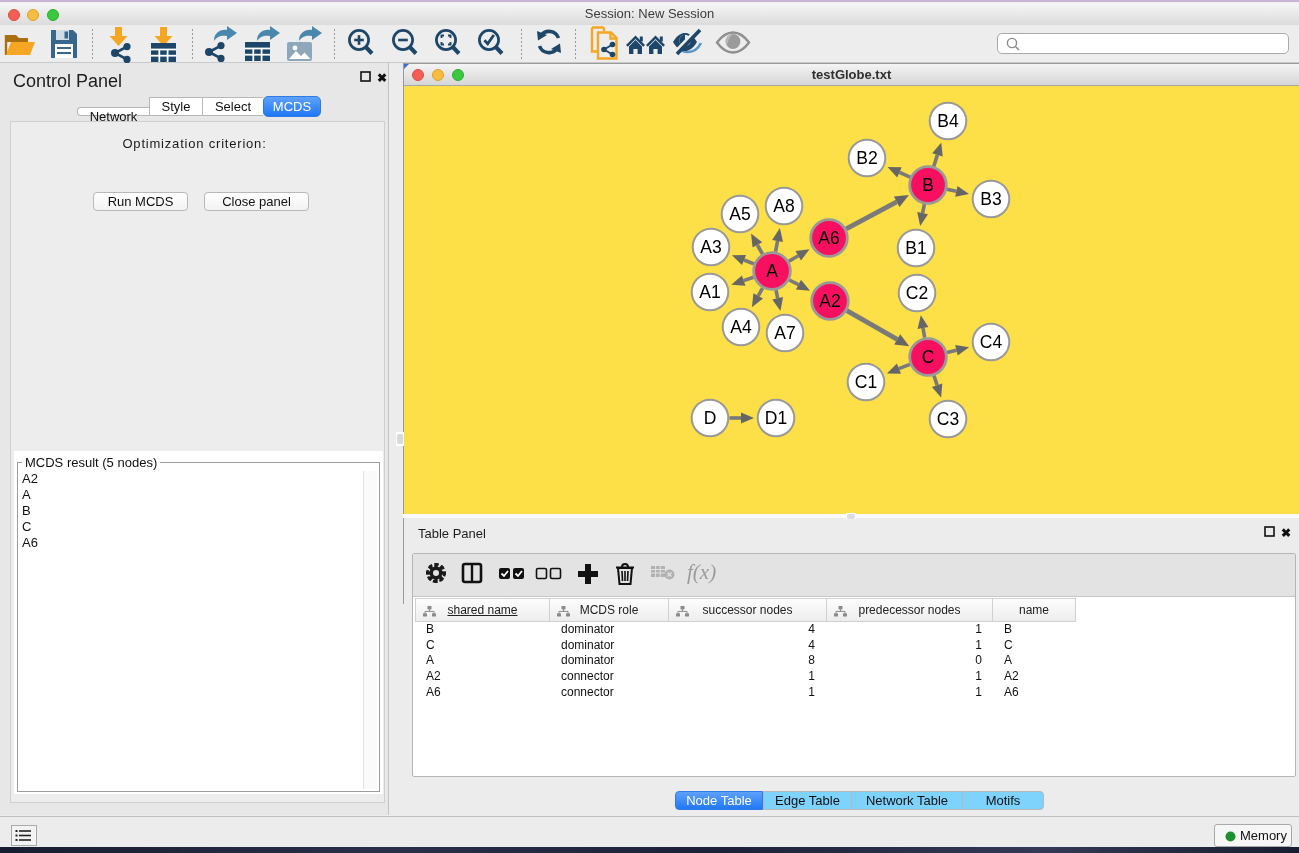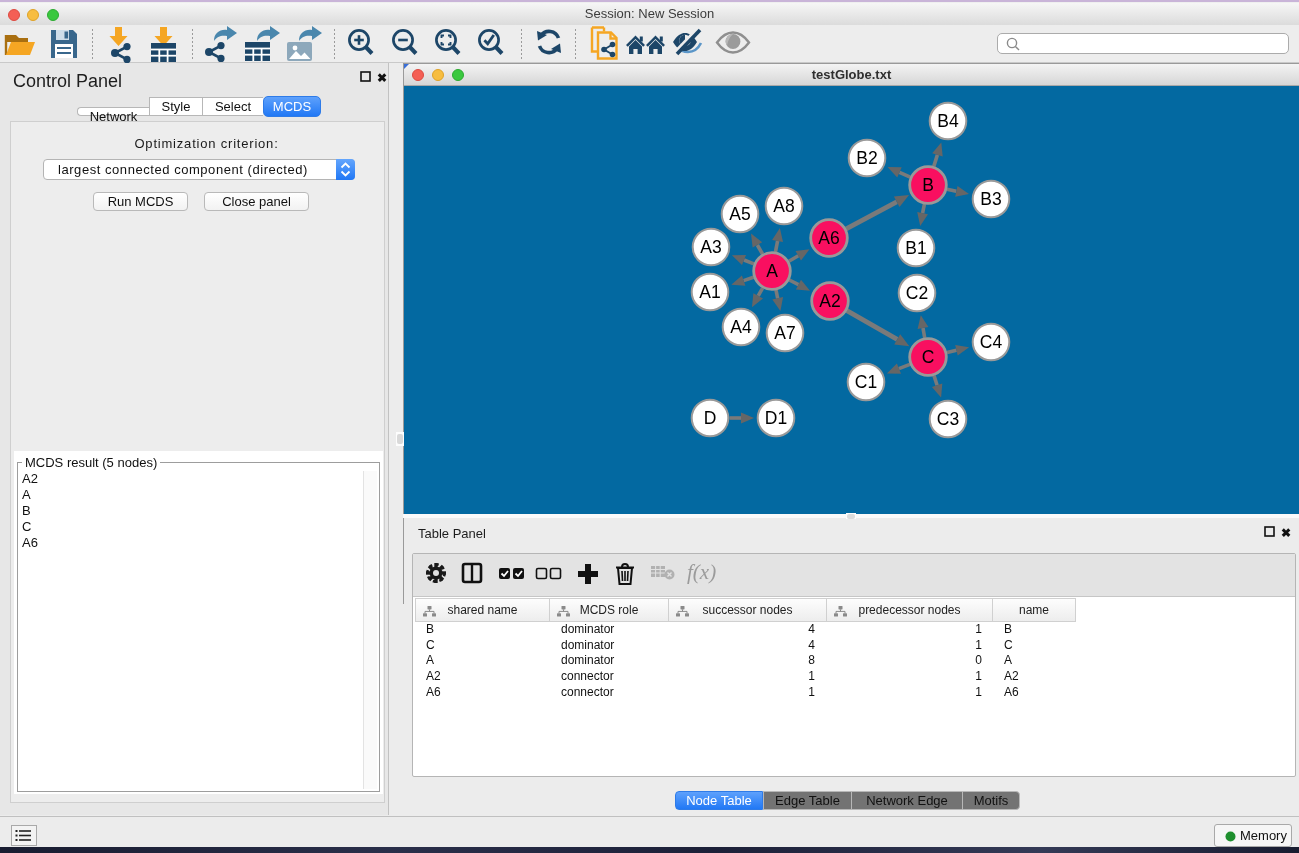--- a/index.html
+++ b/index.html
@@ -24,51 +24,51 @@
 #cpanel { left:0; top:63px; width:389px; height:752px; background:#e7e7e7; border-right:1px solid #c2c2c2;}
 #cpanel-title { position:absolute; left:13px; top:8px; font-size:18px; color:#1d1d1d; }
 .winbtns { position:absolute; top:9px; font-size:12px; color:#111; }
 #tabs { position:absolute; left:77px; top:34px; height:19px; display:flex; font-size:13px; }
 #tabs .tab { background:#fff; border:1px solid #b7b7b7; border-right:none;
   line-height:17px; color:#111; text-align:center; }
 #tabs .tab:first-child { border-radius:4px 0 0 4px;margin-top:10px; }
 #tabs .tab.sel { background:linear-gradient(#5ea1fc,#2178f5); color:#fff; border:1px solid #2e7be8;
   border-radius:5px; position:relative; top:-1px; height:21px; line-height:20px; }
 #cp-inner { position:absolute; left:10px; top:58px; width:375px; height:682px; border:1px solid #cfcfcf; background:#ededed;}
-#optlabel { position:absolute; left:12px; top:73px; width:389px; text-align:center; font-size:13px; color:#1b1b1b; letter-spacing:0.8px;}
+#optlabel { position:absolute; left:0; top:73px; width:389px; text-align:center; font-size:13px; color:#1b1b1b; letter-spacing:0.8px;}
 #dropdown { position:absolute; left:43px; top:96px; width:312px; height:21px; background:#fff;
   border:1px solid #b4b4b4; border-radius:4px; font-size:13px; color:#111; line-height:19px;
   padding-left:14px; letter-spacing:0.55px; }
 #dd-btn { position:absolute; right:-1px; top:-1px; width:19px; height:21px; border-radius:0 4px 4px 0;
   background:linear-gradient(#64a6fd,#2077f5); }
 .btn { position:absolute; height:19px; background:linear-gradient(#ffffff,#f2f2f2); border:1px solid #b9b9b9;
   border-radius:4px; font-size:13px; color:#111; text-align:center; line-height:17px; }
 #whitepanel { position:absolute; left:14px; top:388px; width:369px; height:343px; background:#fff; }
 #fieldset { position:absolute; left:3px; top:11px; width:363px; height:330px; border:1px solid #9d9d9d; }
 #fieldset legend { position:absolute; left:4px; top:-8px; background:#fff; padding:0 3px; font-size:13px; color:#111;}
 #mcdslist { position:absolute; left:1px; top:8px; width:345px; font-size:13px; color:#111; line-height:16px; padding-left:3px;}
 #mcdsscroll { position:absolute; right:2px; top:8px; width:14px; height:318px; background:#fafafa; border-left:1px solid #e3e3e3;}
 
-#netwin { left:403px; top:63px; width:896px; height:541px; background:#0369a1; border:1px solid #9a9a9a; border-right:none;}
+#netwin { left:403px; top:63px; width:896px; height:541px; background:#fde047; border:1px solid #9a9a9a; border-right:none;}
 .wintitle { position:absolute; left:0; top:0; width:100%; height:22px;
   background:linear-gradient(#f4f4f4,#d6d6d6); border-bottom:1px solid #a8a8a8; }
 .wintitle .wt { width:100%; text-align:center; font-size:13px; font-weight:bold; color:#2f2f2f; line-height:21px; }
 
 #tpanel { left:404px; top:518px; width:895px; height:297px; background:#ececec; }
 #tpanel-title { position:absolute; left:14px; top:8px; font-size:13px; color:#1d1d1d;}
 #tbox { position:absolute; left:8px; top:35px; width:884px; height:224px; border:1px solid #b5b5b5; background:#fff; border-radius:2px;}
 #ttoolbar { position:absolute; left:0; top:0; width:100%; height:43px; background:#e3e3e3; border-bottom:1px solid #c6c6c6;}
 #thead { position:absolute; left:2px; top:44px; height:24px; display:flex; font-size:12px; color:#222; }
 #thead .hc { border:1px solid #d0d0d0; border-left:none; background:linear-gradient(#fdfdfd,#ededed);
   display:flex; align-items:center; justify-content:center; position:relative; }
 #thead .hc svg { position:absolute; left:7px; top:7px; }
-#thead .hc:first-child { border-left:1px solid #d0d0d0; }
+#thead .hc:first-child { border-left:1px solid #d0d0d0;text-decoration:underline; }
 .trow { position:absolute; font-size:12px; color:#111; }
 #btabs { position:absolute; left:271px; top:273px; height:19px; display:flex; font-size:13px; }
-#btabs .tab { background:#737373; border:1px solid #b7b7b7; border-right:none; line-height:17px; color:#111; text-align:center;}
+#btabs .tab { background:#7dd3fc; border:1px solid #b7b7b7; border-right:none; line-height:17px; color:#111; text-align:center;}
 #btabs .tab.sel { background:linear-gradient(#5ea1fc,#2178f5); color:#fff; border:1px solid #2e7be8; border-radius:4px 0 0 4px;}
 #btabs .tab:last-child { border-right:1px solid #b7b7b7; border-radius:0 4px 4px 0;}
 
 #statusbar { left:0; top:816px; width:1299px; height:31px; background:#ececec; border-top:1px solid #c0c0c0;}
 #memorybtn { position:absolute; left:1214px; top:7px; width:78px; height:23px; background:#f6f6f6;
   border:1px solid #a9a9a9; font-size:13px; color:#111; border-radius:3px; }
 #listbtn { position:absolute; left:11px; top:8px; width:26px; height:21px; background:#f3f3f3; border:1px solid #a9a9a9;}
 #bottomstrip { left:0; top:847px; width:1299px; height:6px;
   background:linear-gradient(90deg,#181c30,#2a2f4a 30%,#1c2038 55%,#343a56 80%,#181c30); }
 </style>
@@ -258,26 +258,20 @@
       </svg></div>
   <div class="winbtns" style="left:377px; top:8px; font-weight:bold;">✖</div>
   <div id="cp-inner"></div>
   <div id="tabs">
     <div class="tab" style="width:72px;">Network</div>
       <div class="tab" style="width:53px;">Style</div>
       <div class="tab" style="width:61px;">Select</div>
       <div class="tab sel" style="width:58px;">MCDS</div>
   </div>
   <div id="optlabel">Optimization criterion:</div>
-  <div id="dropdown">largest connected component (directed)
-    <div id="dd-btn"><svg width="19" height="21" viewBox="0 0 19 21">
-      <path d="M5.5 8.5 L9.5 4.5 L13.5 8.5" fill="none" stroke="#fff" stroke-width="1.8"></path>
-      <path d="M5.5 12.5 L9.5 16.5 L13.5 12.5" fill="none" stroke="#fff" stroke-width="1.8"></path>
-    </svg></div>
-  </div>
   <div class="btn" style="left:93px; top:129px; width:95px;">Run MCDS</div>
   <div class="btn" style="left:204px; top:129px; width:105px;">Close panel</div>
   <div id="whitepanel">
     <div id="fieldset">
       <legend>MCDS result (5 nodes)</legend>
       <div id="mcdslist">A2<br>A<br>B<br>C<br>A6</div>
       <div id="mcdsscroll"></div>
     </div>
   </div>
 </div>
@@ -510,22 +504,22 @@
 <span style="position:absolute;left:0;">A6</span>
 <span style="position:absolute;left:135px;">connector</span>
 <span style="position:absolute;left:250px;width:139px;text-align:right;">1</span>
 <span style="position:absolute;left:420px;width:136px;text-align:right;">1</span>
 <span style="position:absolute;left:578px;">A6</span>
       </div>
 </div>
   <div id="btabs">
     <div class="tab sel" style="width:88px;">Node Table</div>
       <div class="tab" style="width:88px;">Edge Table</div>
-      <div class="tab" style="width:111px;">Network Edge</div>
-      <div class="tab" style="width:58px;">Motifs</div>
+      <div class="tab" style="width:111px;">Network Table</div>
+      <div class="tab" style="width:82px;">Motifs</div>
   </div>
 </div>
 
 <div class="abs" style="left:403px; top:514px; width:896px; height:4px; background:#fafafa;"></div>
 <div class="abs" style="left:396px; top:432px; width:8px; height:14px; background:#fdfdfd;">
   <div style="position:absolute; left:1px; top:2px; width:6px; height:10px; background:#d9d9d9; border-radius:2px;"></div>
   </div>
 <div class="abs" style="left:846px; top:513px; width:10px; height:6px; background:#fdfdfd;">
   <div style="position:absolute; left:1px; top:1px; width:8px; height:5px; background:#dcdcdc; border-radius:2px;"></div>
   </div>

